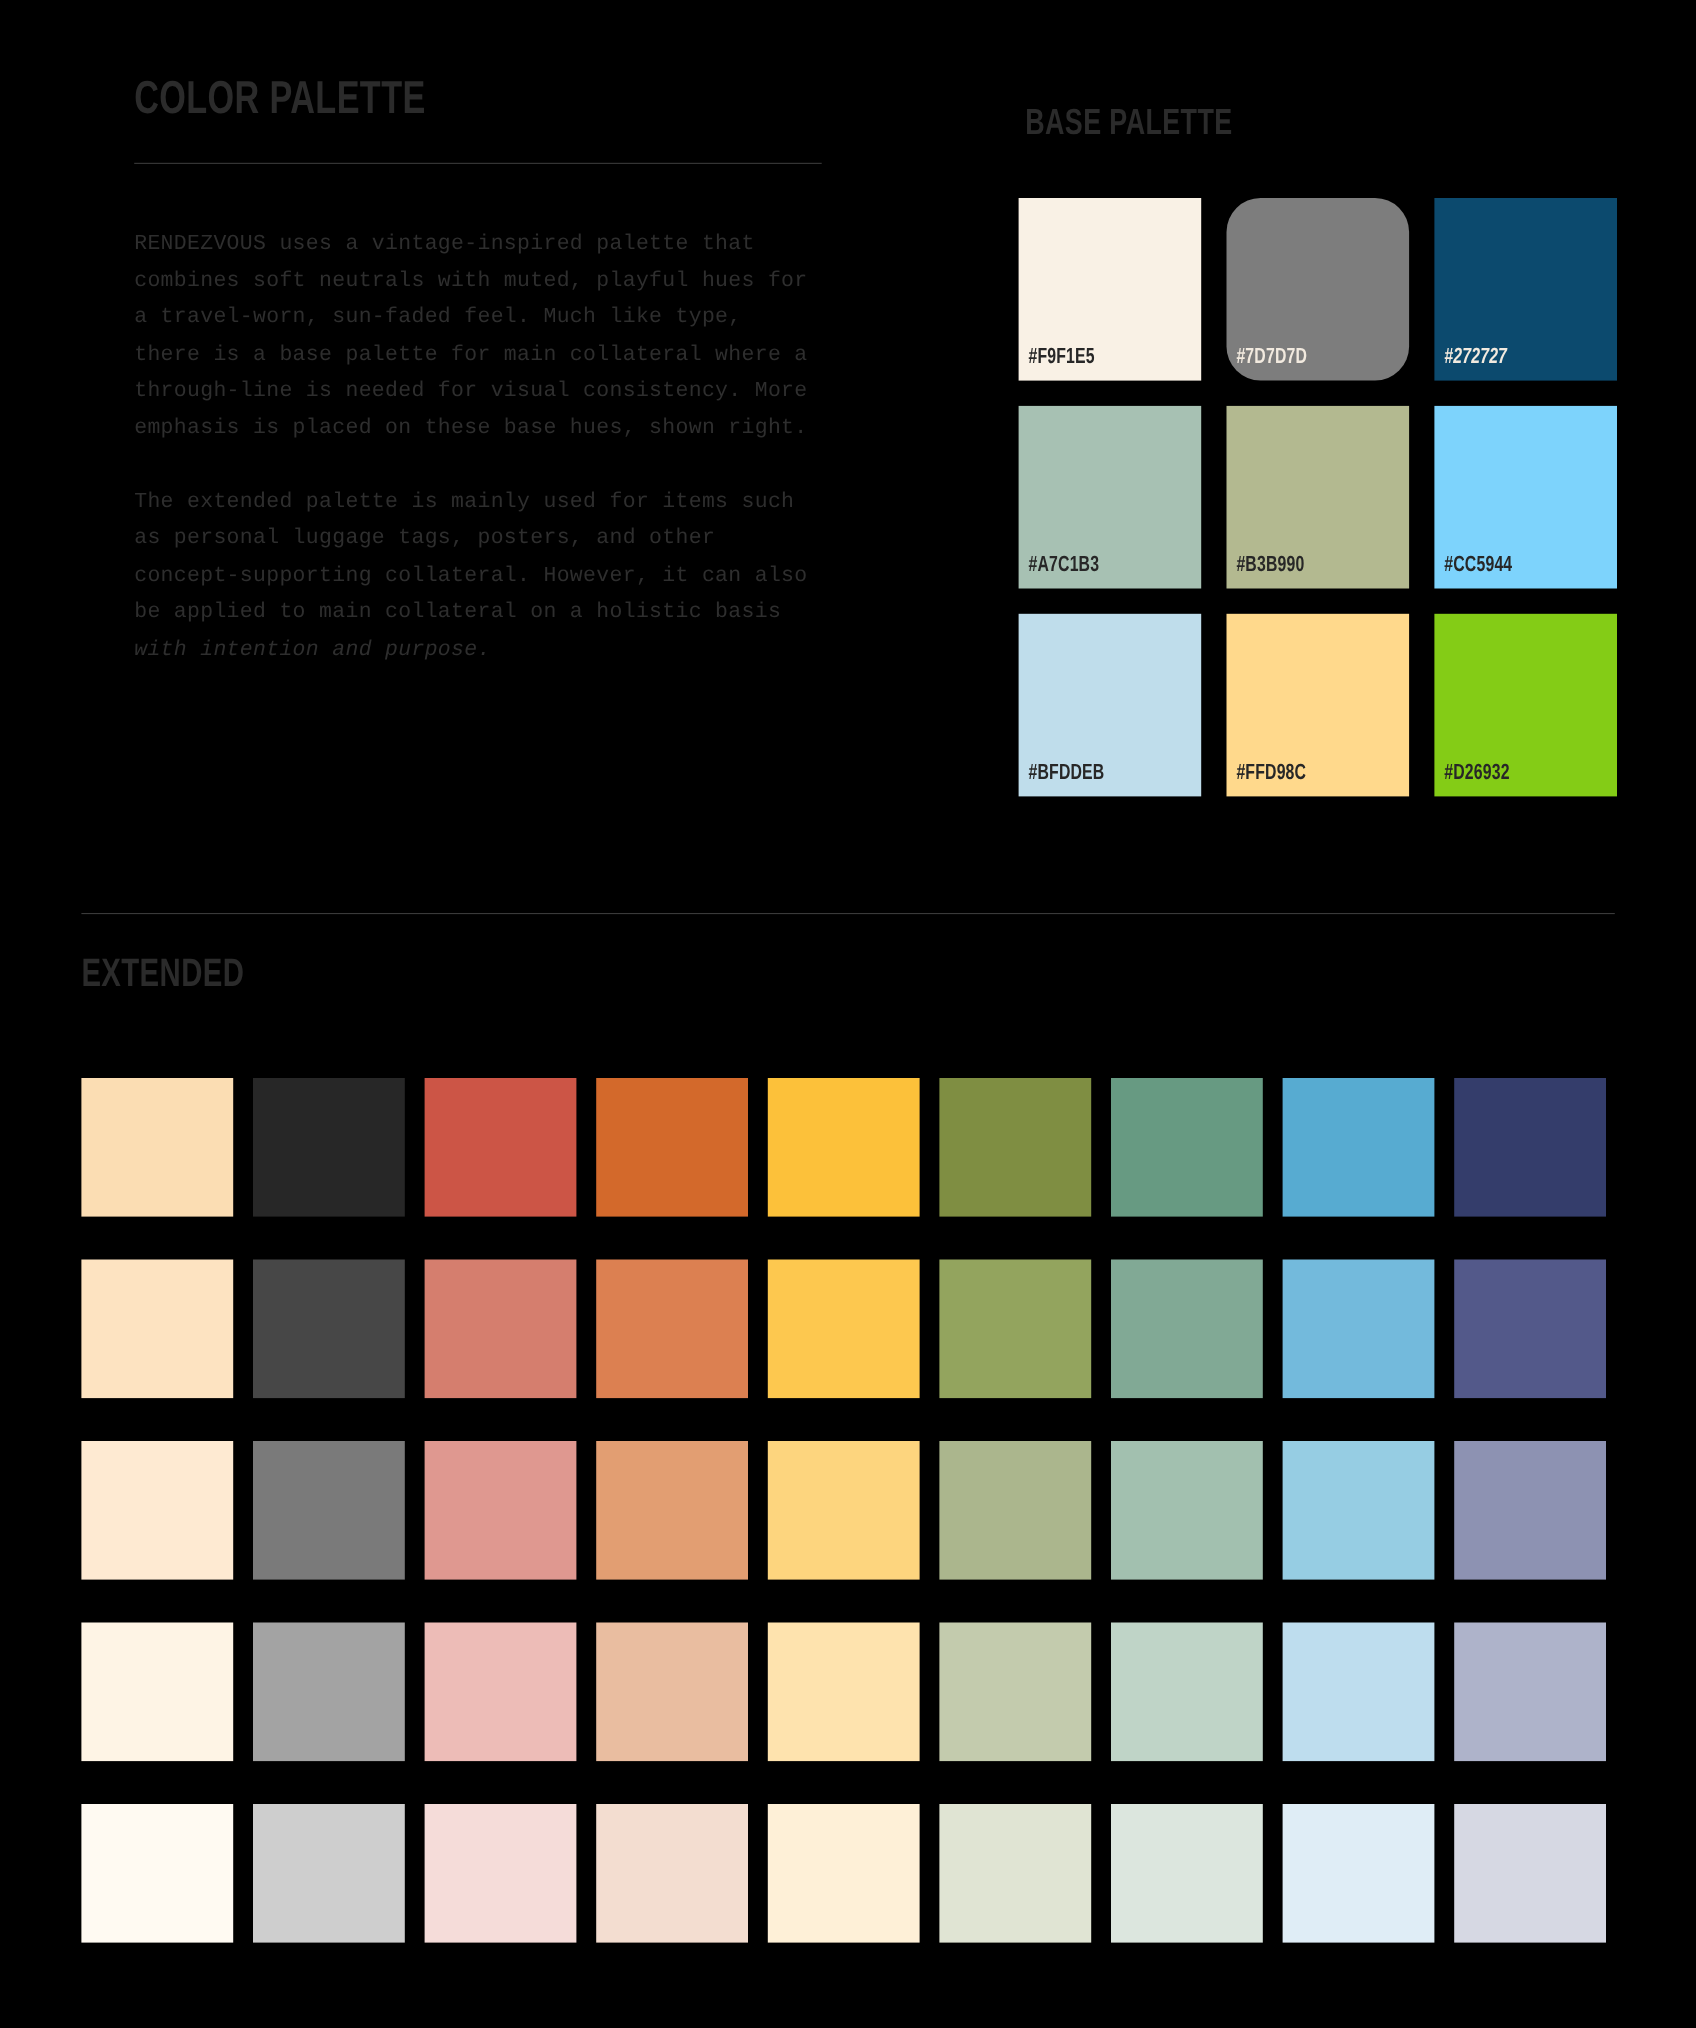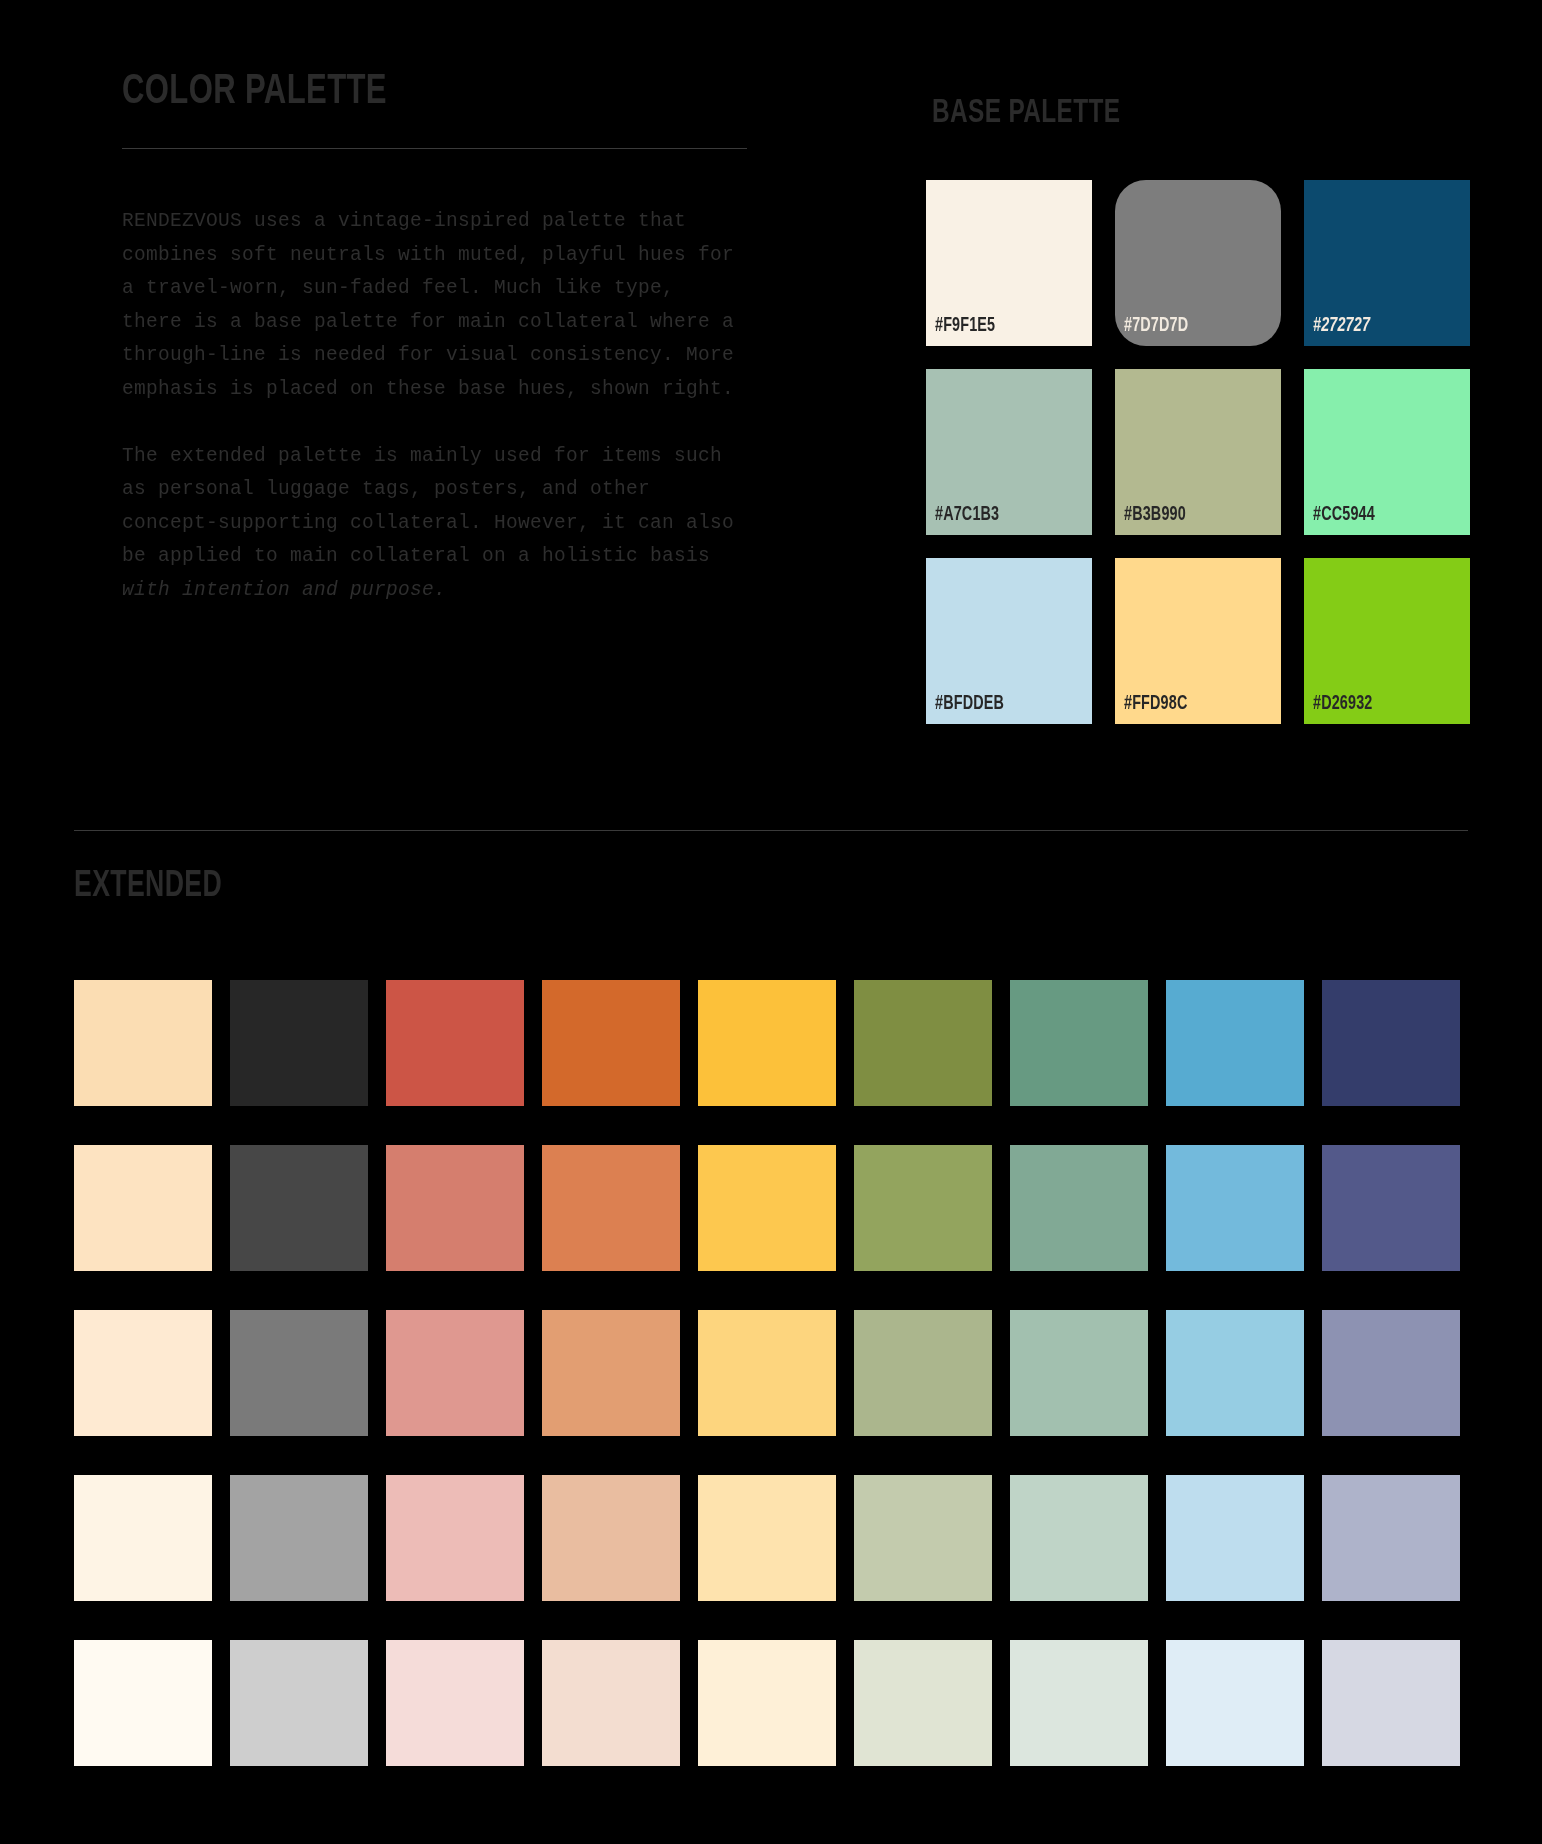--- a/index.html
+++ b/index.html
@@ -168,21 +168,21 @@
         </div>
         <div class="base-swatch" style="background: #0c4a6e; font-style: italic;">
           <span class="hex" style="color: rgb(242, 234, 223);">#272727</span>
         </div>
         <div class="base-swatch" style="background: rgb(167, 193, 179);">
           <span class="hex" style="color: rgb(39, 39, 39);">#A7C1B3</span>
         </div>
         <div class="base-swatch" style="background: rgb(179, 185, 144);">
           <span class="hex" style="color: rgb(39, 39, 39);">#B3B990</span>
         </div>
-        <div class="base-swatch" style="background: #86efac;">
+        <div class="base-swatch" style="background: #7dd3fc;">
           <span class="hex" style="color: rgb(39, 39, 39);">#CC5944</span>
         </div>
         <div class="base-swatch" style="background: rgb(191, 221, 235);">
           <span class="hex" style="color: rgb(39, 39, 39);">#BFDDEB</span>
         </div>
         <div class="base-swatch" style="background: rgb(255, 217, 140);">
           <span class="hex" style="color: rgb(39, 39, 39);">#FFD98C</span>
         </div>
         <div class="base-swatch" style="background: #84cc16;">
           <span class="hex" style="color: rgb(39, 39, 39);">#D26932</span>

